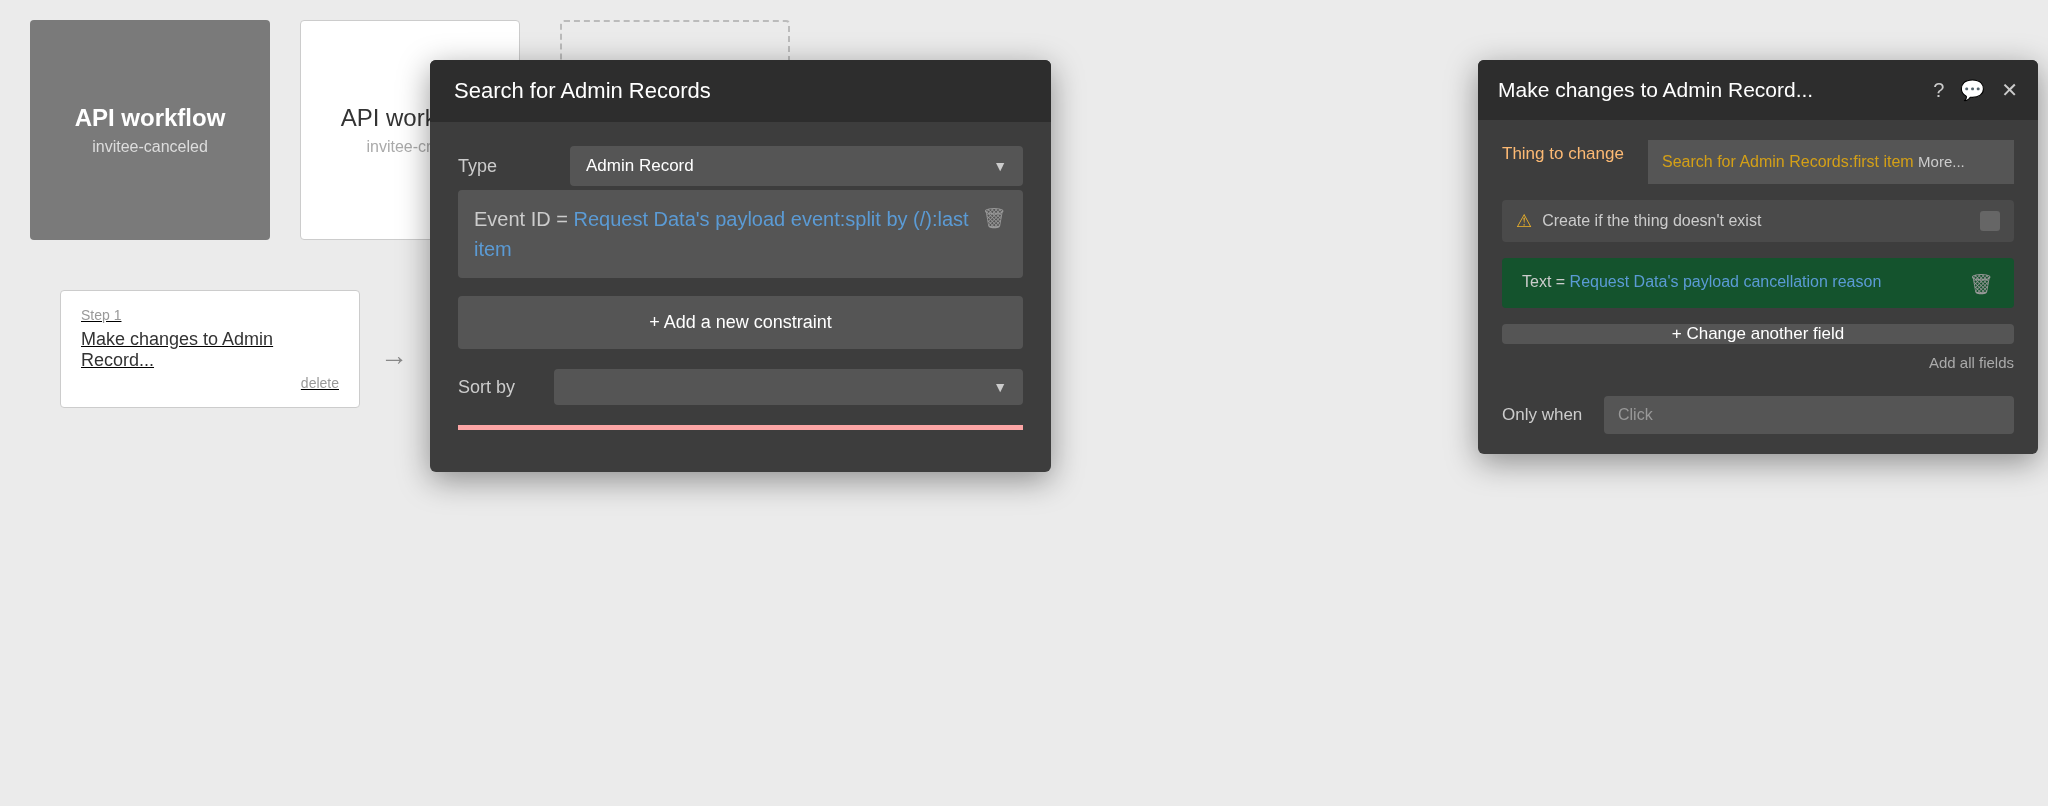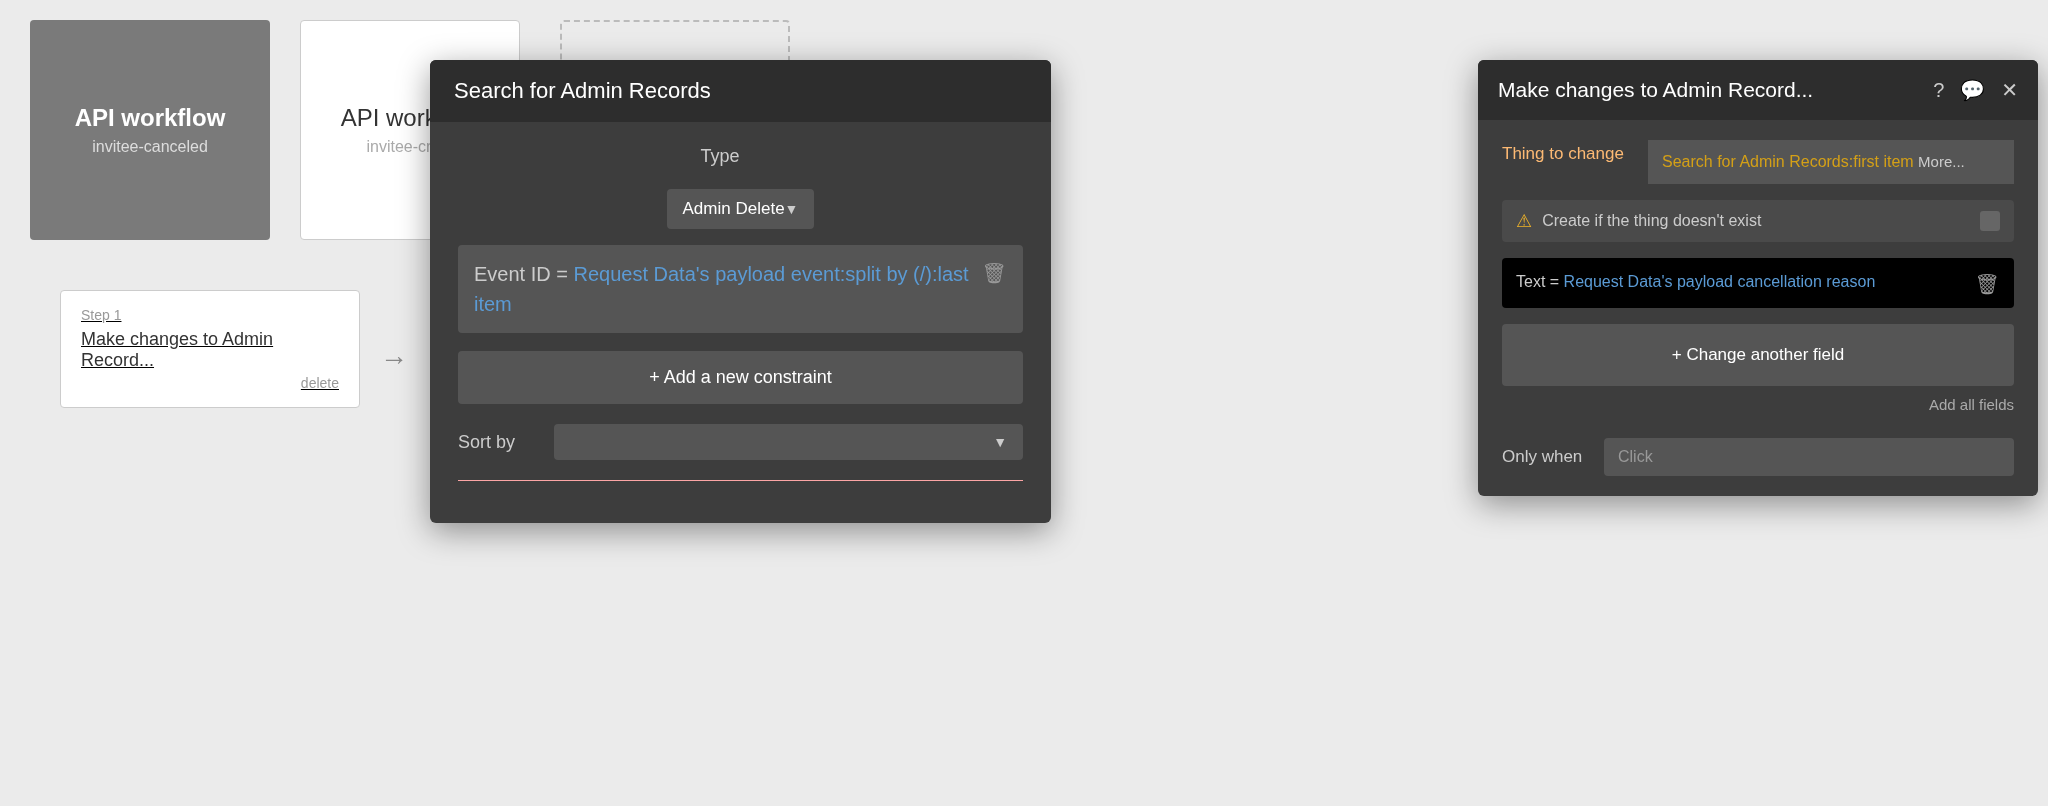--- a/index.html
+++ b/index.html
@@ -121,23 +121,22 @@
       font-size: 22px;
       color: #fff;
       font-weight: 500;
     }
     .modal-body {
       padding: 24px 28px;
     }
     .form-row {
       display: flex;
       align-items: center;
-      margin-bottom: 16px;
-      gap: 22px;
-      flex-direction: column;
+      margin-bottom: 4px;
+      gap: 32px;
     }
     .form-label {
       color: #ccc;
       font-size: 18px;
       min-width: 80px;
     }
     .select-box {
       flex: 1;
       background: #555;
       border: none;
@@ -195,21 +194,21 @@
       text-align: center;
       margin-bottom: 20px;
     }
 
     
     .sort-row {
       display: flex;
       align-items: center;
       gap: 16px;
       padding-bottom: 20px;
-      border-bottom: 1px solid #fca5a5;
+      border-bottom: 5px solid #fca5a5;
       margin-bottom: 18px;
     }
 
     
     .modal-footer {
       display: flex;
       gap: 12px;
       padding: 16px 28px;
       background: #3d3d3d;
     }
@@ -316,44 +315,44 @@
     .warning-checkbox {
       margin-left: auto;
       width: 20px;
       height: 20px;
       background: #666;
       border-radius: 3px;
     }
 
     
     .field-row {
-      background: #000000;
-      border-radius: 4px;
-      padding: 12px 14px;
+      background: #14532d;
+      border-radius: 4px;
+      padding: 12px 20px;
       margin-bottom: 16px;
       display: flex;
       align-items: flex-start;
       justify-content: space-between;
     }
     .field-content {
       flex: 1;
       font-size: 16px;
       color: #ccc;
       line-height: 1.5;
     }
     .field-content .blue-link {
       color: #5b9bd5;
     }
 
     
     .change-field-btn {
       background: #555;
       border: none;
       border-radius: 4px;
-      padding: 21px;
+      padding: 0;
       color: #fff;
       font-size: 17px;
       width: 100%;
       cursor: pointer;
       text-align: center;
       margin-bottom: 10px;
     }
 
     .add-all-fields {
       text-align: right;
@@ -411,21 +410,21 @@
 
   <div class="modal-search">
     <div class="modal-header">
       <span>Search for Admin Records</span>
     </div>
     <div class="modal-body">
       
       <div class="form-row">
         <span class="form-label">Type</span>
         <div class="select-box">
-          <span>Admin Delete</span>
+          <span>Admin Record</span>
           <span class="select-chevron">▼</span>
         </div>
       </div>
 
       
       <div class="constraint-row">
         <div class="constraint-content">
           <span>Event ID = </span>
           <span class="link" style="cursor:pointer;">Request Data's payload event:split by (/):last item</span>
         </div>

